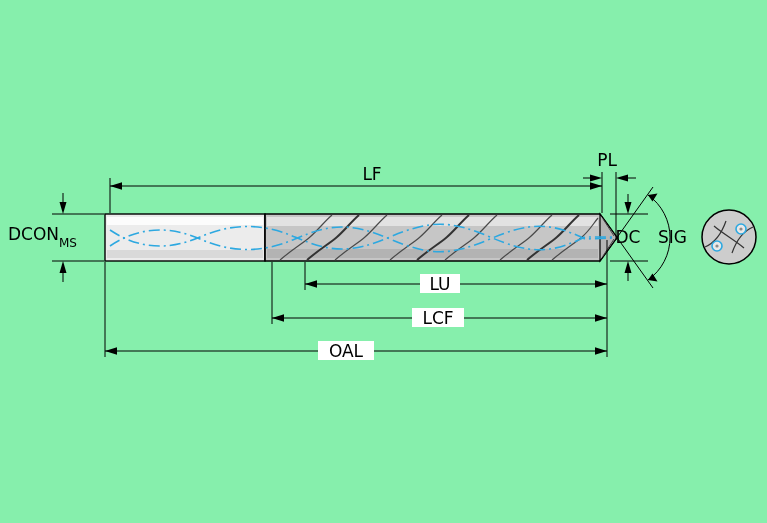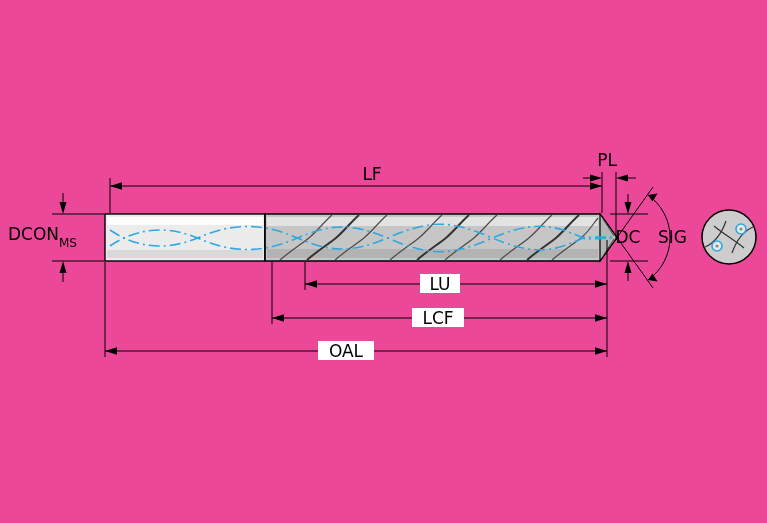--- a/index.html
+++ b/index.html
@@ -1,21 +1,21 @@
 <!DOCTYPE html>
 <html><head>
 <meta charset="utf-8">
 <style>
   * { margin: 0; padding: 0; box-sizing: border-box; }
   html, body { background: #ffffff; }
   .canvas {
     position: relative;
     width: 767px;
     height: 523px;
-    background: #ec4899;
+    background: #86efac;
     overflow: hidden;
   }
   svg text {
     font-family: "DejaVu Sans", "Liberation Sans", sans-serif;
     font-size: 17px;
     fill: #000000;
   }
   svg text.sub { font-size: 12px; }
   .dim { stroke: #000000; stroke-width: 1; fill: none; }
   .ext { stroke: #000000; stroke-width: 1; fill: none; }

